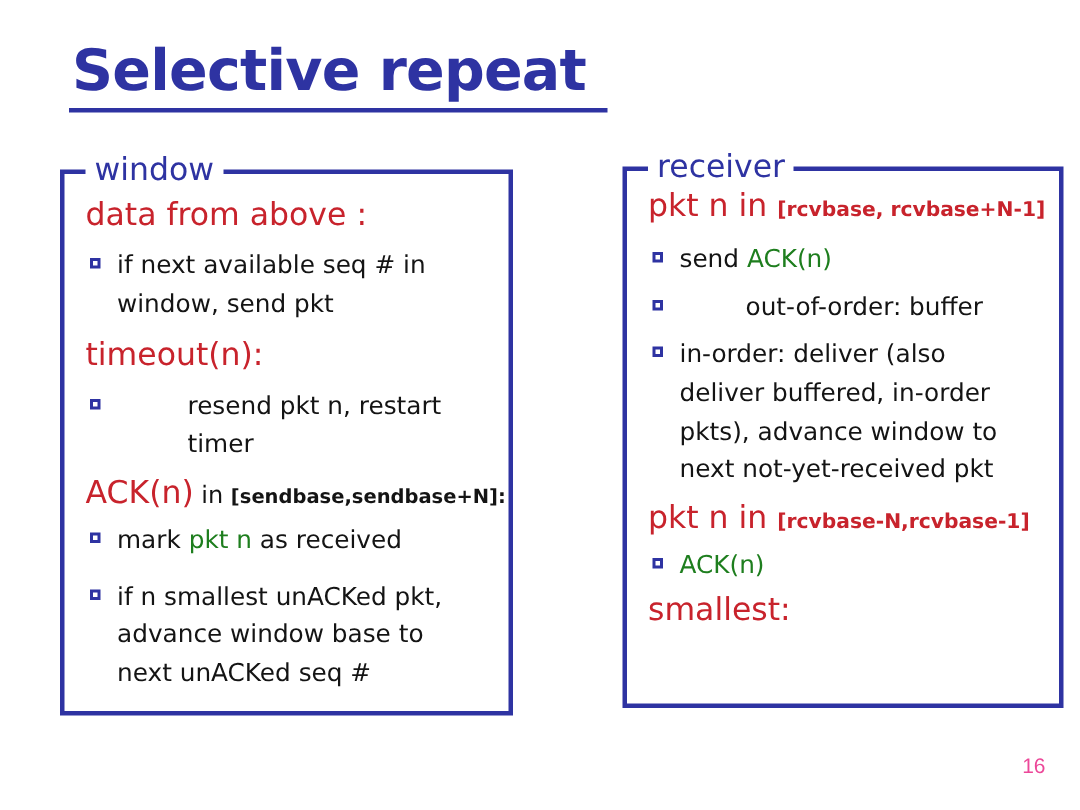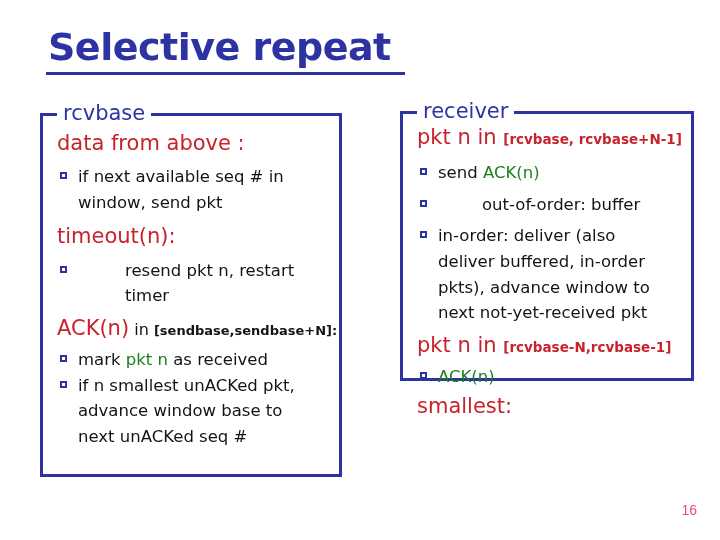--- a/index.html
+++ b/index.html
@@ -26,21 +26,21 @@
     padding:0 14px 4px 2px;
     letter-spacing:-0.5px;
     white-space:nowrap;
   }
   .panel{
     position:absolute;
     border:3px solid var(--blue);
     background:var(--bg);
   }
   .panel-sender{ left:40px;  top:113px; width:302px; height:364px; padding:12px 8px 0 14px; }
-  .panel-receiver{ left:400px; top:111px; width:294px; height:270px; padding:10px 6px 0 14px; }
+  .panel-receiver{ left:415px; top:111px; width:294px; height:361px; padding:10px 6px 0 14px; }
   .legend{
     position:absolute; top:-15px; left:14px;
     background:var(--bg);
     padding:0 6px;
     font-size:21px; line-height:1.2;
     color:var(--blue);
     white-space:nowrap;
   }
   .hd{
     font-size:21px; line-height:1.25;
@@ -65,42 +65,42 @@
   .green{ color:var(--green); }
   .w235{ max-width:235px; }
   .w225{ max-width:225px; }
   .w215{ max-width:215px; }
   
   .panel-sender .r0{ margin:2px 0 8px; }
   .panel-sender .r1{ margin-bottom:8px; }
   .panel-sender .r2{ margin:2px 0 8px; }
   .panel-sender .r3{ margin-bottom:6px;gap:47px; }
   .panel-sender .r4{ margin:2px 0 6px; }
-  .panel-sender .r5{ margin-bottom:0; }
+  .panel-sender .r5{ margin-bottom:12px; }
   
   .panel-receiver .r0{ margin:0 0 10px; }
   .panel-receiver .r1{ margin-bottom:6px; }
   .panel-receiver .r2{ margin-bottom:6px;gap:44px; }
   .panel-receiver .r3{ margin-bottom:6px; }
   .panel-receiver .r4{ margin:0 0 6px; }
   .panel-receiver .r5{ margin-bottom:4px; }
   .panel-receiver .r6{ margin:0 0 6px; }
   .page-number{
     position:absolute; right:23px; bottom:22px;
     font-family:Liberation Sans, sans-serif;
     font-size:14px; color:#ec4899;
   }
 </style>
 </head>
 <body>
 
 <h1 class="slide-title">Selective repeat</h1>
 
 <section class="panel panel-sender">
-  <span class="legend">rcvbase</span>
+  <span class="legend">window</span>
 
   <div class="hd r0">
     <span>data from above :</span>
   </div>
 
   <div class="bullet r1">
     <span class="sq"></span>
     <span class="w235">if next available seq # in window, send pkt</span>
   </div>
 

